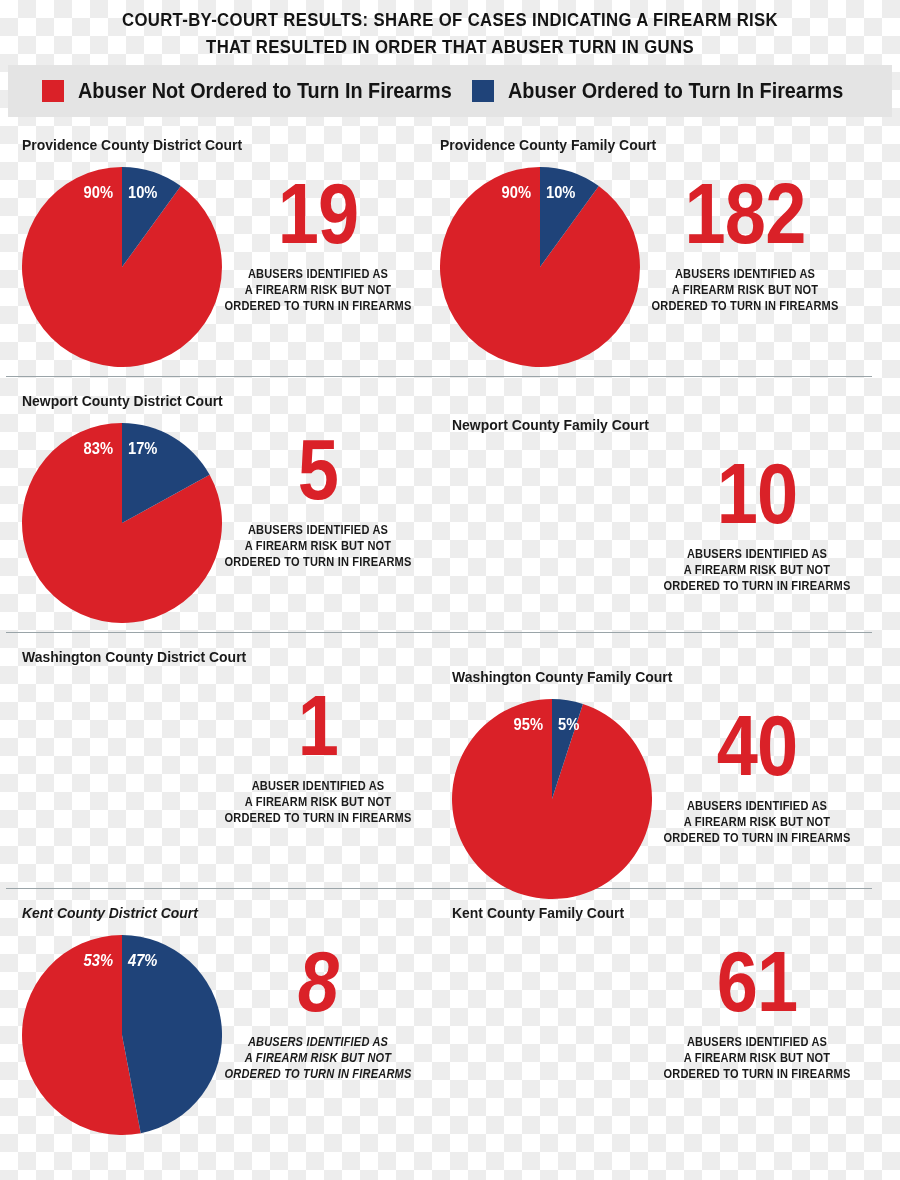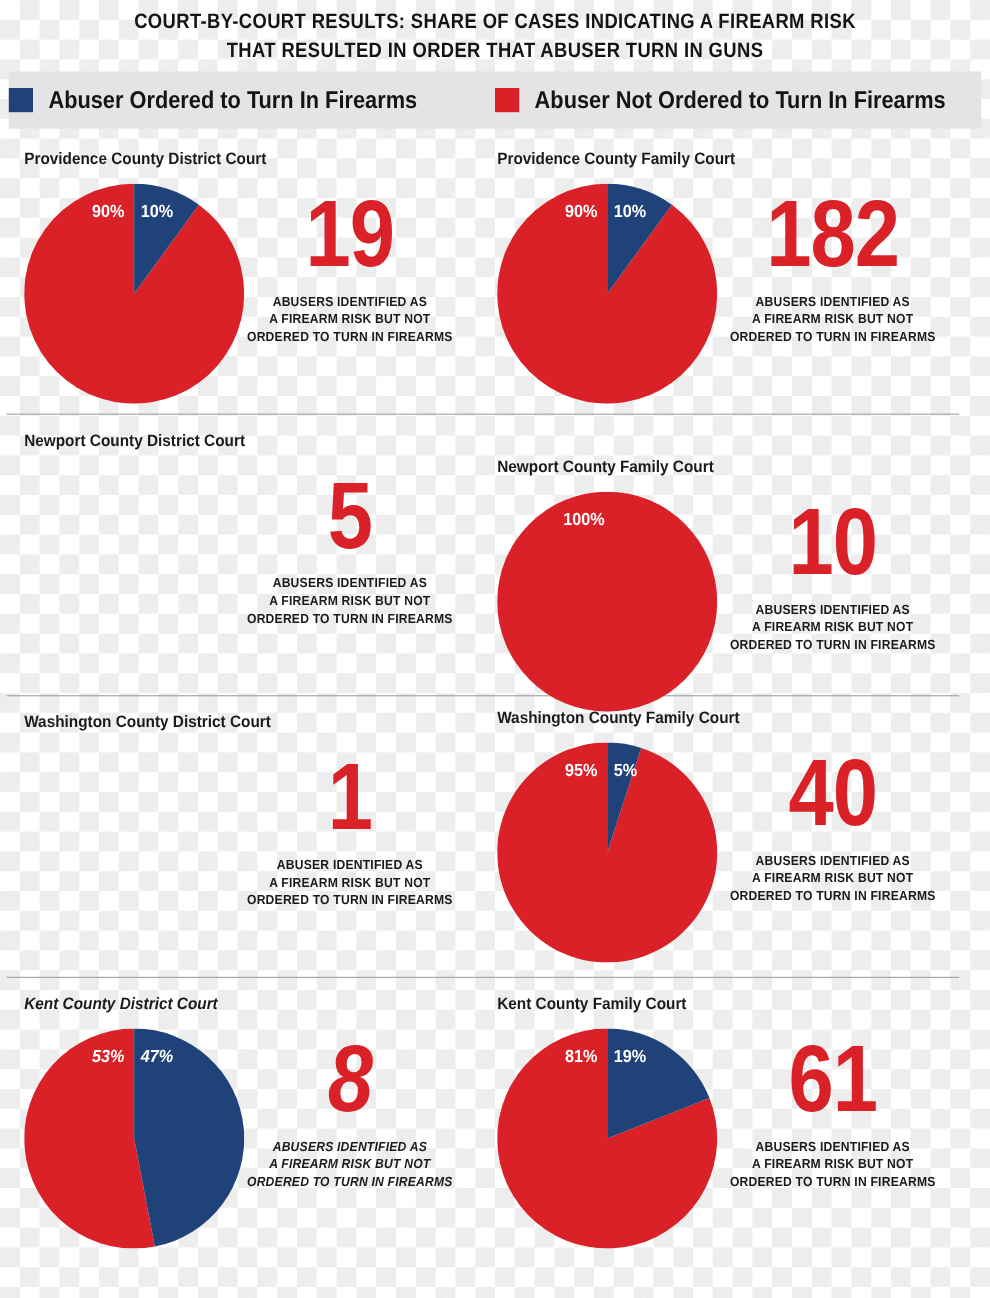--- a/index.html
+++ b/index.html
@@ -160,27 +160,27 @@
 <body>
 
 <div id="page">
 
   <div class="header">
     <span class="line">COURT-BY-COURT RESULTS: SHARE OF CASES INDICATING A FIREARM RISK</span>
     <span class="line">THAT RESULTED IN ORDER THAT ABUSER TURN IN GUNS</span>
   </div>
 
   <div class="legend">
+    <div class="legend-entry first">
+      <span class="swatch red"></span>
+      <span class="legend-label">Abuser Not Ordered to Turn In Firearms</span>
+    </div>
     <div class="legend-entry second">
       <span class="swatch blue"></span>
       <span class="legend-label">Abuser Ordered to Turn In Firearms</span>
-    </div>
-    <div class="legend-entry first">
-      <span class="swatch red"></span>
-      <span class="legend-label">Abuser Not Ordered to Turn In Firearms</span>
     </div>
   </div>
 
   <div id="dividers">
       <div class="divider" style="top: 376px;"></div>
       <div class="divider" style="top: 632px;"></div>
       <div class="divider" style="top: 888px;"></div>
     </div>
 
   <div id="panels">
@@ -196,79 +196,81 @@
         </div>
         <div class="stat" style="left: 203px; text-align: center;">
           <div class="stat-number">19</div>
           <div class="stat-caption">
             <span>ABUSERS IDENTIFIED AS</span>
             <span>A FIREARM RISK BUT NOT</span>
             <span>ORDERED TO TURN IN FIREARMS</span>
           </div>
         </div>
       </div>
-      <div class="panel" style="left: 430px; top: 136px;">
+      <div class="panel" style="left: 418px; top: 136px;">
         <div class="panel-title">Providence County Family Court</div>
         <div class="pie-wrap">
           <svg class="pie-svg" viewBox="0 0 200 200">
             <path d="M 100 100 L 158.78 19.10 A 100 100 0 1 1 100.00 0.00 Z" fill="#da2128"></path>
             <path d="M 100 100 L 100.00 0.00 A 100 100 0 0 1 158.78 19.10 Z" fill="#1f4379"></path>
           </svg>
           <div class="pct left">90%</div>
           <div class="pct right">10%</div>
         </div>
         <div class="stat" style="left: 212px;">
           <div class="stat-number">182</div>
           <div class="stat-caption">
             <span>ABUSERS IDENTIFIED AS</span>
             <span>A FIREARM RISK BUT NOT</span>
             <span>ORDERED TO TURN IN FIREARMS</span>
           </div>
         </div>
       </div>
       <div class="panel" style="left: 0px; top: 392px;">
         <div class="panel-title">Newport County District Court</div>
+        <div class="pie-wrap">
+          <svg class="pie-svg" viewBox="0 0 200 200">
+            <path d="M 100 100 L 187.63 51.82 A 100 100 0 1 1 100.00 0.00 Z" fill="#da2128"></path>
+            <path d="M 100 100 L 100.00 0.00 A 100 100 0 0 1 187.63 51.82 Z" fill="#1f4379"></path>
+          </svg>
+          <div class="pct left">83%</div>
+          <div class="pct right">17%</div>
+        </div>
         <div class="stat" style="left: 203px;">
           <div class="stat-number">5</div>
           <div class="stat-caption">
             <span>ABUSERS IDENTIFIED AS</span>
             <span>A FIREARM RISK BUT NOT</span>
             <span>ORDERED TO TURN IN FIREARMS</span>
           </div>
         </div>
       </div>
       <div class="panel" style="left: 430px; top: 392px; margin-top: 24px;">
         <div class="panel-title">Newport County Family Court</div>
-        <div class="pie-wrap">
-          <svg class="pie-svg" viewBox="0 0 200 200">
-            <circle cx="100" cy="100" r="100" fill="#da2128"></circle>
-          </svg>
-          <div class="pct solo">100%</div>
-        </div>
         <div class="stat" style="left: 212px;">
           <div class="stat-number">10</div>
           <div class="stat-caption">
             <span>ABUSERS IDENTIFIED AS</span>
             <span>A FIREARM RISK BUT NOT</span>
             <span>ORDERED TO TURN IN FIREARMS</span>
           </div>
         </div>
       </div>
       <div class="panel" style="left: 0px; top: 648px;">
         <div class="panel-title">Washington County District Court</div>
         <div class="stat" style="left: 203px;">
           <div class="stat-number">1</div>
           <div class="stat-caption">
             <span>ABUSER IDENTIFIED AS</span>
             <span>A FIREARM RISK BUT NOT</span>
             <span>ORDERED TO TURN IN FIREARMS</span>
           </div>
         </div>
       </div>
-      <div class="panel" style="left: 430px; top: 644px;">
+      <div class="panel" style="left: 430px; top: 668px;">
         <div class="panel-title">Washington County Family Court</div>
         <div class="pie-wrap">
           <svg class="pie-svg" viewBox="0 0 200 200">
             <path d="M 100 100 L 130.90 4.89 A 100 100 0 1 1 100.00 0.00 Z" fill="#da2128"></path>
             <path d="M 100 100 L 100.00 0.00 A 100 100 0 0 1 130.90 4.89 Z" fill="#1f4379"></path>
           </svg>
           <div class="pct left">95%</div>
           <div class="pct right">5%</div>
         </div>
         <div class="stat" style="left: 212px;">
@@ -294,28 +296,20 @@
           <div class="stat-number">8</div>
           <div class="stat-caption">
             <span>ABUSERS IDENTIFIED AS</span>
             <span>A FIREARM RISK BUT NOT</span>
             <span>ORDERED TO TURN IN FIREARMS</span>
           </div>
         </div>
       </div>
       <div class="panel" style="left: 430px; top: 904px;">
         <div class="panel-title">Kent County Family Court</div>
-        <div class="pie-wrap">
-          <svg class="pie-svg" viewBox="0 0 200 200">
-            <path d="M 100 100 L 192.98 63.19 A 100 100 0 1 1 100.00 0.00 Z" fill="#da2128"></path>
-            <path d="M 100 100 L 100.00 0.00 A 100 100 0 0 1 192.98 63.19 Z" fill="#1f4379"></path>
-          </svg>
-          <div class="pct left">81%</div>
-          <div class="pct right">19%</div>
-        </div>
         <div class="stat" style="left: 212px;">
           <div class="stat-number">61</div>
           <div class="stat-caption">
             <span>ABUSERS IDENTIFIED AS</span>
             <span>A FIREARM RISK BUT NOT</span>
             <span>ORDERED TO TURN IN FIREARMS</span>
           </div>
         </div>
       </div>
     </div>

